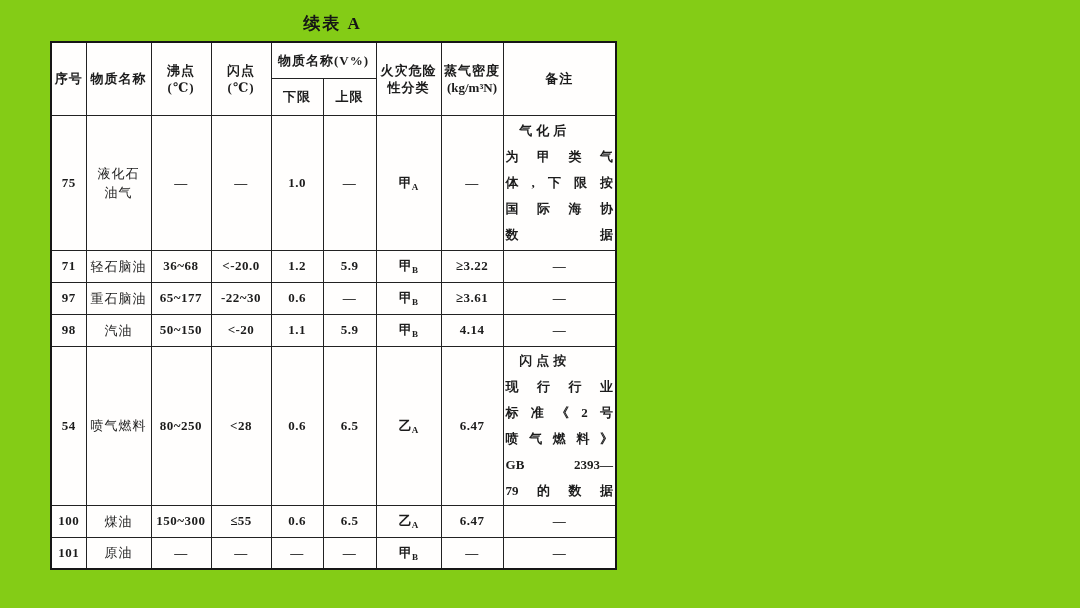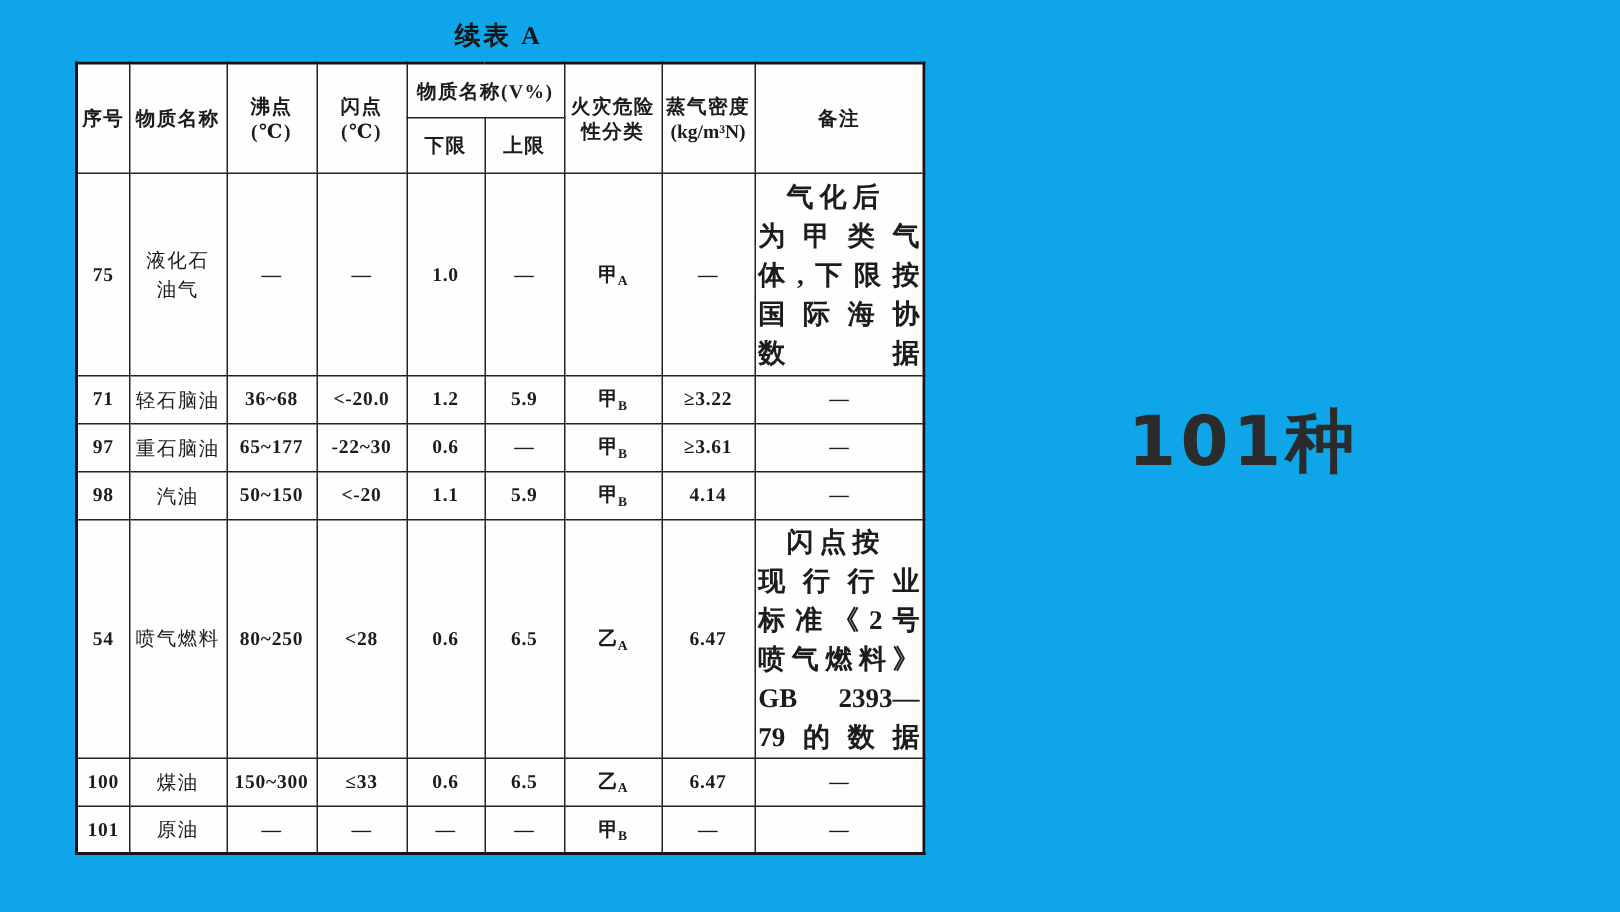--- a/index.html
+++ b/index.html
@@ -1,17 +1,17 @@
 <!DOCTYPE html>
 <html><head>
 <meta charset="utf-8">
 <style>
   html,body{margin:0;padding:0;background:#ffffff;}
   .stage{
-    position:relative;width:1080px;height:608px;background:#0ea5e9;overflow:hidden;
+    position:relative;width:1080px;height:608px;background:#84cc16;overflow:hidden;
     font-family:"Liberation Serif","DejaVu Serif",serif;color:#1c1c1c;
   }
   .tbl-title{
     position:absolute;left:50px;top:12px;width:565px;text-align:center;
     font-size:17px;font-weight:bold;letter-spacing:2px;color:#151515;
   }
   table.main{
     position:absolute;left:50px;top:41px;width:565px;
     border-collapse:collapse;table-layout:fixed;
     background:#fffefd;
@@ -28,21 +28,21 @@
   tbody tr:nth-child(1){height:135px;}
   tbody tr:nth-child(5){height:159px;}
   td.num{font-weight:bold;font-size:13.5px;letter-spacing:0.5px;white-space:nowrap;}
   td.name{font-weight:normal;letter-spacing:1px;padding:0 3px;}
   td.name .ln{line-height:19px;}
   td.cls{font-weight:bold;font-size:14px;}
   td.cls .sub{font-size:9px;vertical-align:-3px;font-weight:bold;}
   td.remark{padding:4px 9px;text-align:left;}
   td.remark.single{text-align:center;font-weight:bold;}
   td.remark .rl{
-    line-height:26px;font-weight:bold;font-size:18px;
+    line-height:26px;font-weight:bold;font-size:13px;
     text-align:justify;text-align-last:justify;
   }
   td.remark .rl.indent{text-indent:1.05em;text-align-last:left;letter-spacing:4px;}
   .side-label{
     position:absolute;left:752px;top:264px;
     font-family:"DejaVu Sans","Liberation Sans",sans-serif;
     font-size:46px;font-weight:600;letter-spacing:3px;color:#2b2b2b;
   }
 </style>
 </head>
@@ -171,21 +171,21 @@
             <div class="rl">GB 2393—</div>
             <div class="rl">79的数据</div>
           </td>
         </tr>
         <tr>
           <td class="num">100</td>
           <td class="name">
             <div class="ln">煤油</div>
           </td>
           <td class="num">150~300</td>
-          <td class="num">≤33</td>
+          <td class="num">≤55</td>
           <td class="num">0.6</td>
           <td class="num">6.5</td>
           <td class="cls"><span>乙</span><span class="sub">A</span></td>
           <td class="num">6.47</td>
           <td class="remark single">—</td>
         </tr>
         <tr>
           <td class="num">101</td>
           <td class="name">
             <div class="ln">原油</div>
@@ -194,15 +194,14 @@
           <td class="num">—</td>
           <td class="num">—</td>
           <td class="num">—</td>
           <td class="cls"><span>甲</span><span class="sub">B</span></td>
           <td class="num">—</td>
           <td class="remark single">—</td>
         </tr>
       </tbody>
   </table>
 
-  <div class="side-label">101种</div>
 
 </div>
 
 </body></html>

